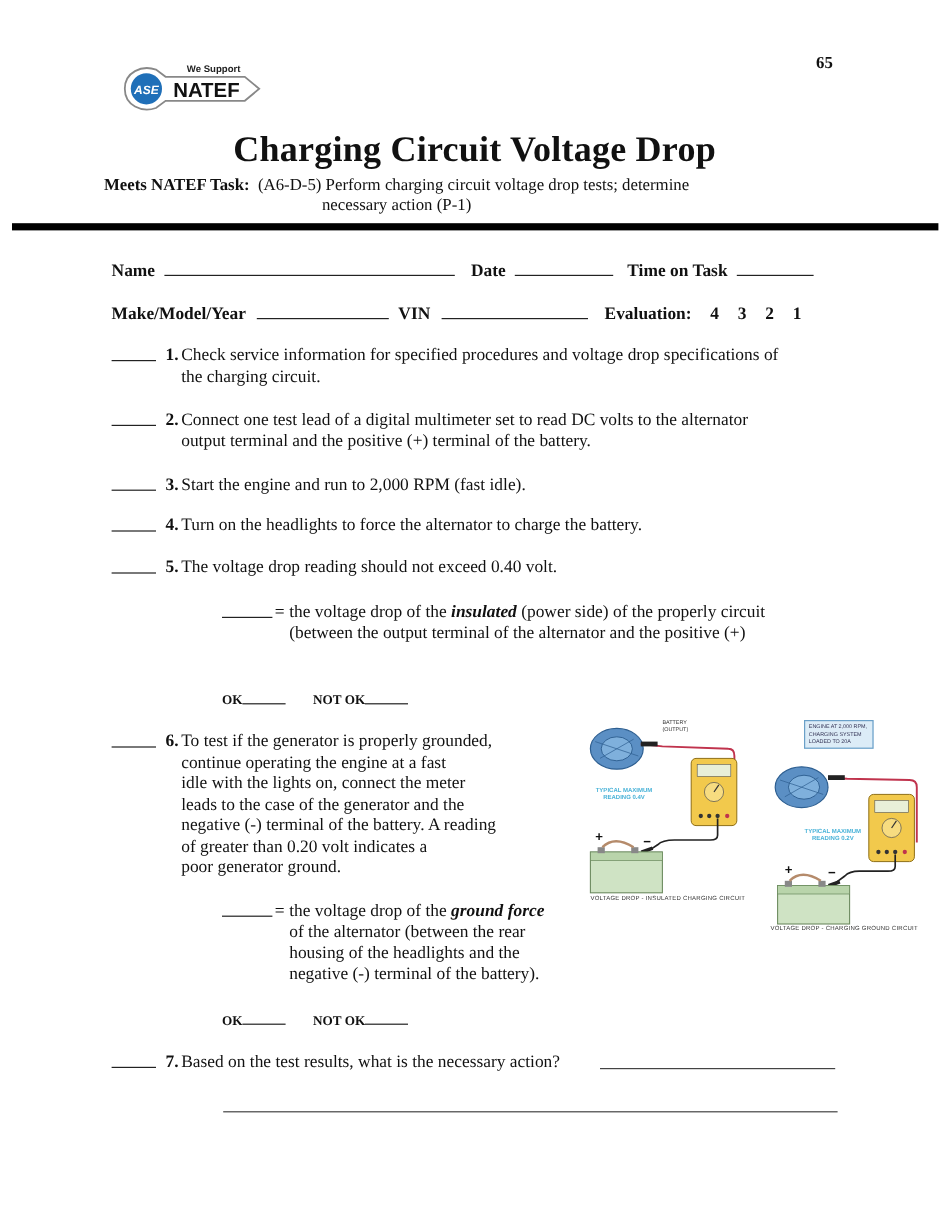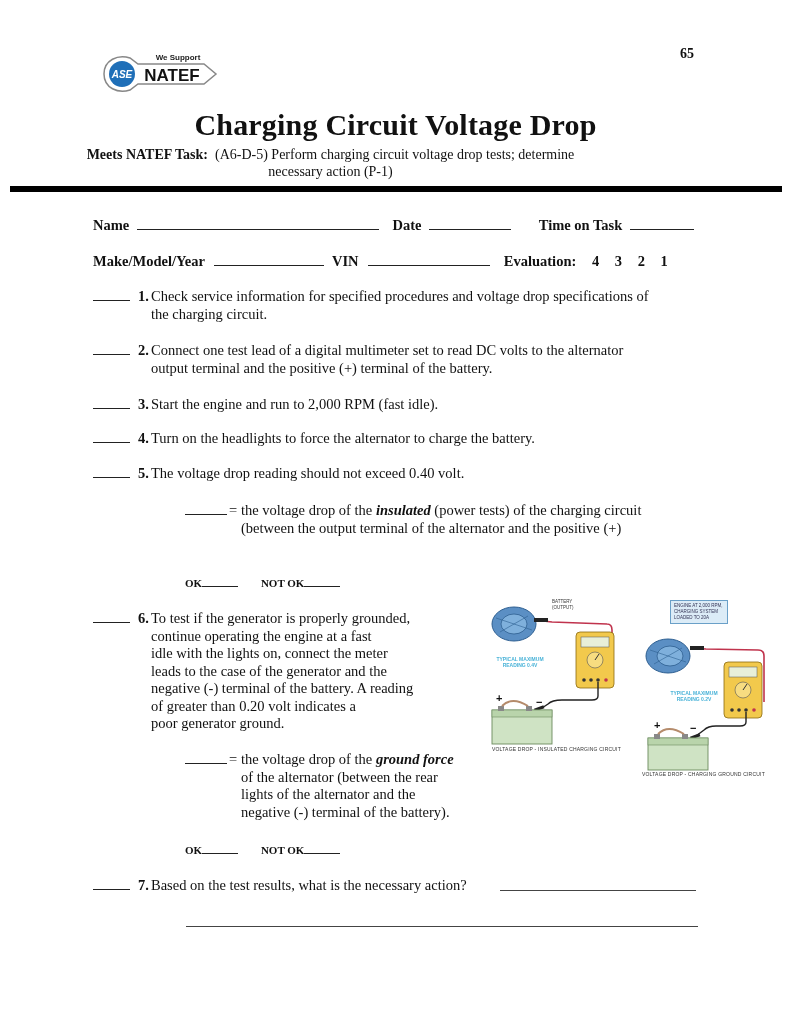--- a/index.html
+++ b/index.html
@@ -65,21 +65,21 @@
   <div><b>Meets NATEF Task:</b>&nbsp; <span>(A6-D-5)  Perform charging circuit voltage drop tests; determine</span></div>
   <div>necessary action  (P-1)</div>
 </div>
 <div class="abs rule"></div>
 
 <div class="abs field-row" style="left:93px; top:216px;">
   <span>Name</span>
   <span class="blank" style="width:242px; margin-left:4px;"></span>
   <span style="margin-left:10px;">Date</span>
   <span class="blank" style="width:82px; margin-left:4px;"></span>
-  <span style="margin-left:24px;">Time on Task</span>
+  <span style="margin-left:8px;">Time on Task</span>
   <span class="blank" style="width:64px; margin-left:4px;"></span>
 </div>
 
 <div class="abs field-row" style="left:93px; top:252px;">
   <span>Make/Model/Year</span>
   <span class="blank" style="width:110px; margin-left:6px;"></span>
   <span style="margin-left:4px;">VIN</span>
   <span class="blank" style="width:122px; margin-left:6px;"></span>
   <span style="margin-left:10px;">Evaluation:</span>
   <span class="eval-nums">
@@ -123,21 +123,21 @@
 <div class="abs step" style="top:465px; width:620px; height:18px;">
   <span class="check"></span>
   <span class="num">5.</span>
   <div class="text">The voltage drop reading should not exceed 0.40 volt.</div>
 </div>
 
 <div class="abs answer" style="left:185px; top:502px; width:500px; height:54px;">
   <span class="blank-short"></span>
   <span class="eq">=</span>
   <div class="text">
-    <div><span>the voltage drop of the </span><i style="font-weight:bold;">insulated</i><span> (power tests) of the charging circuit</span></div>
+    <div><span>the voltage drop of the </span><i style="font-weight:bold;">insulated</i><span> (power side) of the properly circuit</span></div>
     <div>(between the output terminal of the alternator and the positive (+)</div>
   </div>
 </div>
 
 <div class="abs okline" style="left:185px; top:574px;">
   <span>OK</span><span class="b"></span>
   <span style="margin-left:20px;">NOT OK</span><span class="b"></span>
 </div>
 
 <div class="abs step" style="top:610px; width:380px; height:124px;">
@@ -153,21 +153,21 @@
     <div>poor generator ground.</div>
   </div>
 </div>
 
 <div class="abs answer" style="left:185px; top:751px; width:300px; height:72px;">
   <span class="blank-short"></span>
   <span class="eq">=</span>
   <div class="text">
     <div><span>the voltage drop of the </span><i style="font-weight:bold;">ground force</i></div>
     <div>of the alternator (between the rear</div>
-    <div>lights of the alternator and the</div>
+    <div>housing of the headlights and the</div>
     <div>negative (-) terminal of the battery).</div>
   </div>
 </div>
 
 <div class="abs okline" style="left:185px; top:841px;">
   <span>OK</span><span class="b"></span>
   <span style="margin-left:20px;">NOT OK</span><span class="b"></span>
 </div>
 
 <div class="abs step" style="top:877px; width:620px; height:18px;">

